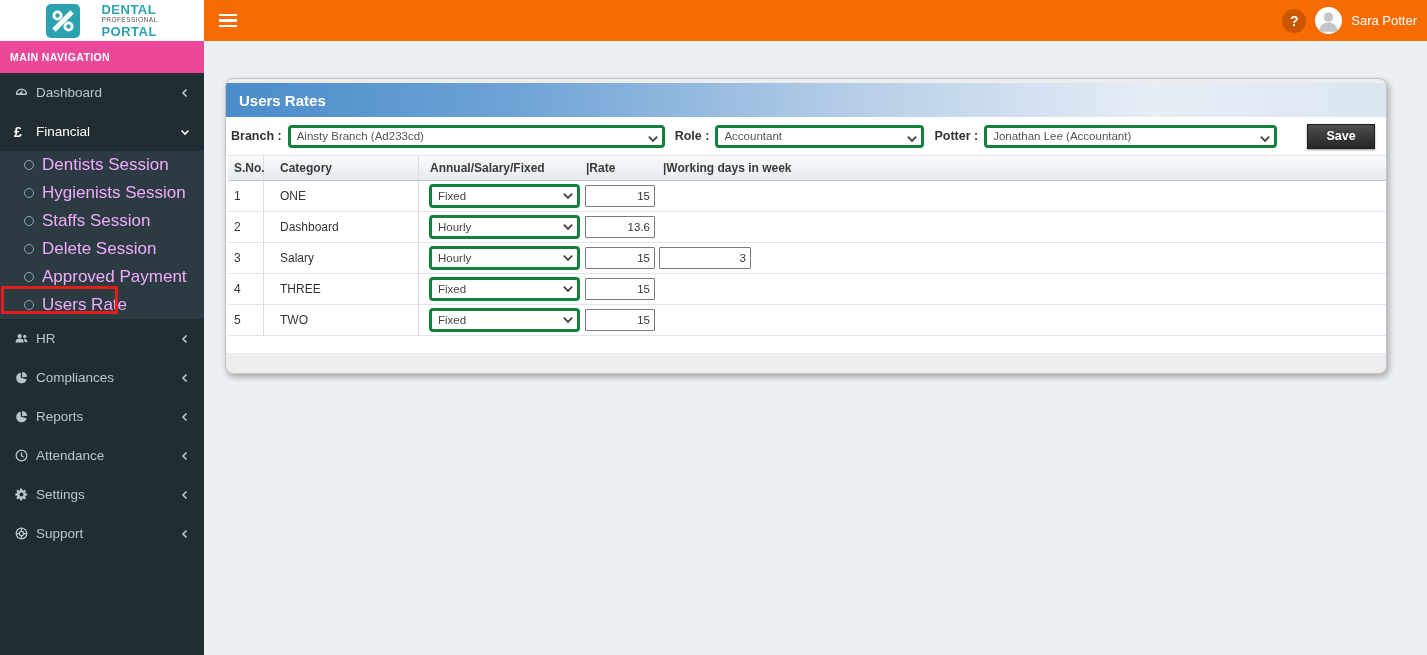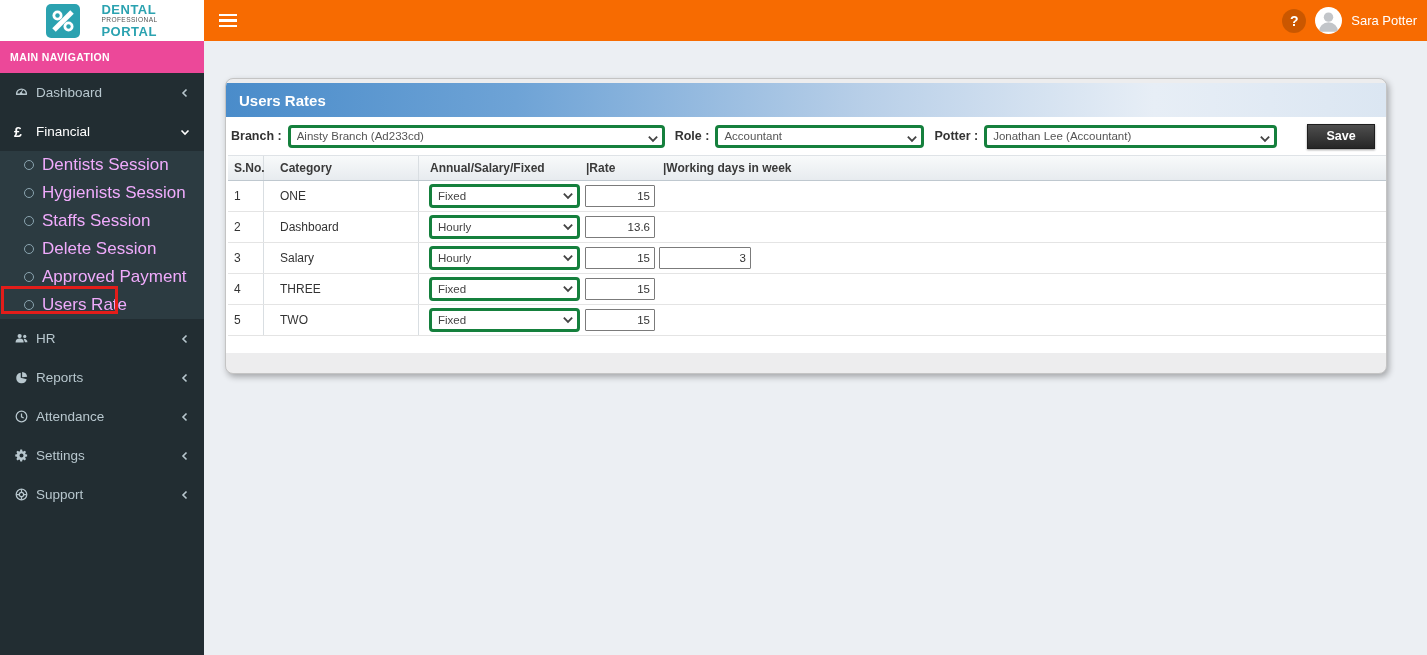--- a/index.html
+++ b/index.html
@@ -157,20 +157,34 @@
           </svg>
       </span>
       <span>HR</span>
       <span class="chev">
         <svg width="10" height="10" viewBox="0 0 10 10">
             <polyline points="6.5,1.5 3,5 6.5,8.5" fill="none" stroke="currentColor" stroke-width="1.6"></polyline>
           </svg>
       </span>
     </div>
 
+    <div class="nav-item">
+      <span class="ni-icon">
+        <svg class="icon-svg" viewBox="0 0 24 24" fill="currentColor">
+            <path d="M10.8 4.2a8.5 8.5 0 1 0 9.5 10.6l-9.5-2.3z"></path>
+            <path d="M13 3.2a9 9 0 0 1 8.1 7.4l-8.1 1z"></path>
+          </svg>
+      </span>
+      <span>Compliances</span>
+      <span class="chev">
+        <svg width="10" height="10" viewBox="0 0 10 10">
+            <polyline points="6.5,1.5 3,5 6.5,8.5" fill="none" stroke="currentColor" stroke-width="1.6"></polyline>
+          </svg>
+      </span>
+    </div>
 
     <div class="nav-item">
       <span class="ni-icon">
         <svg class="icon-svg" viewBox="0 0 24 24" fill="currentColor">
             <path d="M10.8 4.2a8.5 8.5 0 1 0 9.5 10.6l-9.5-2.3z"></path>
             <path d="M13 3.2a9 9 0 0 1 8.1 7.4l-8.1 1z"></path>
           </svg>
       </span>
       <span>Reports</span>
       <span class="chev">

